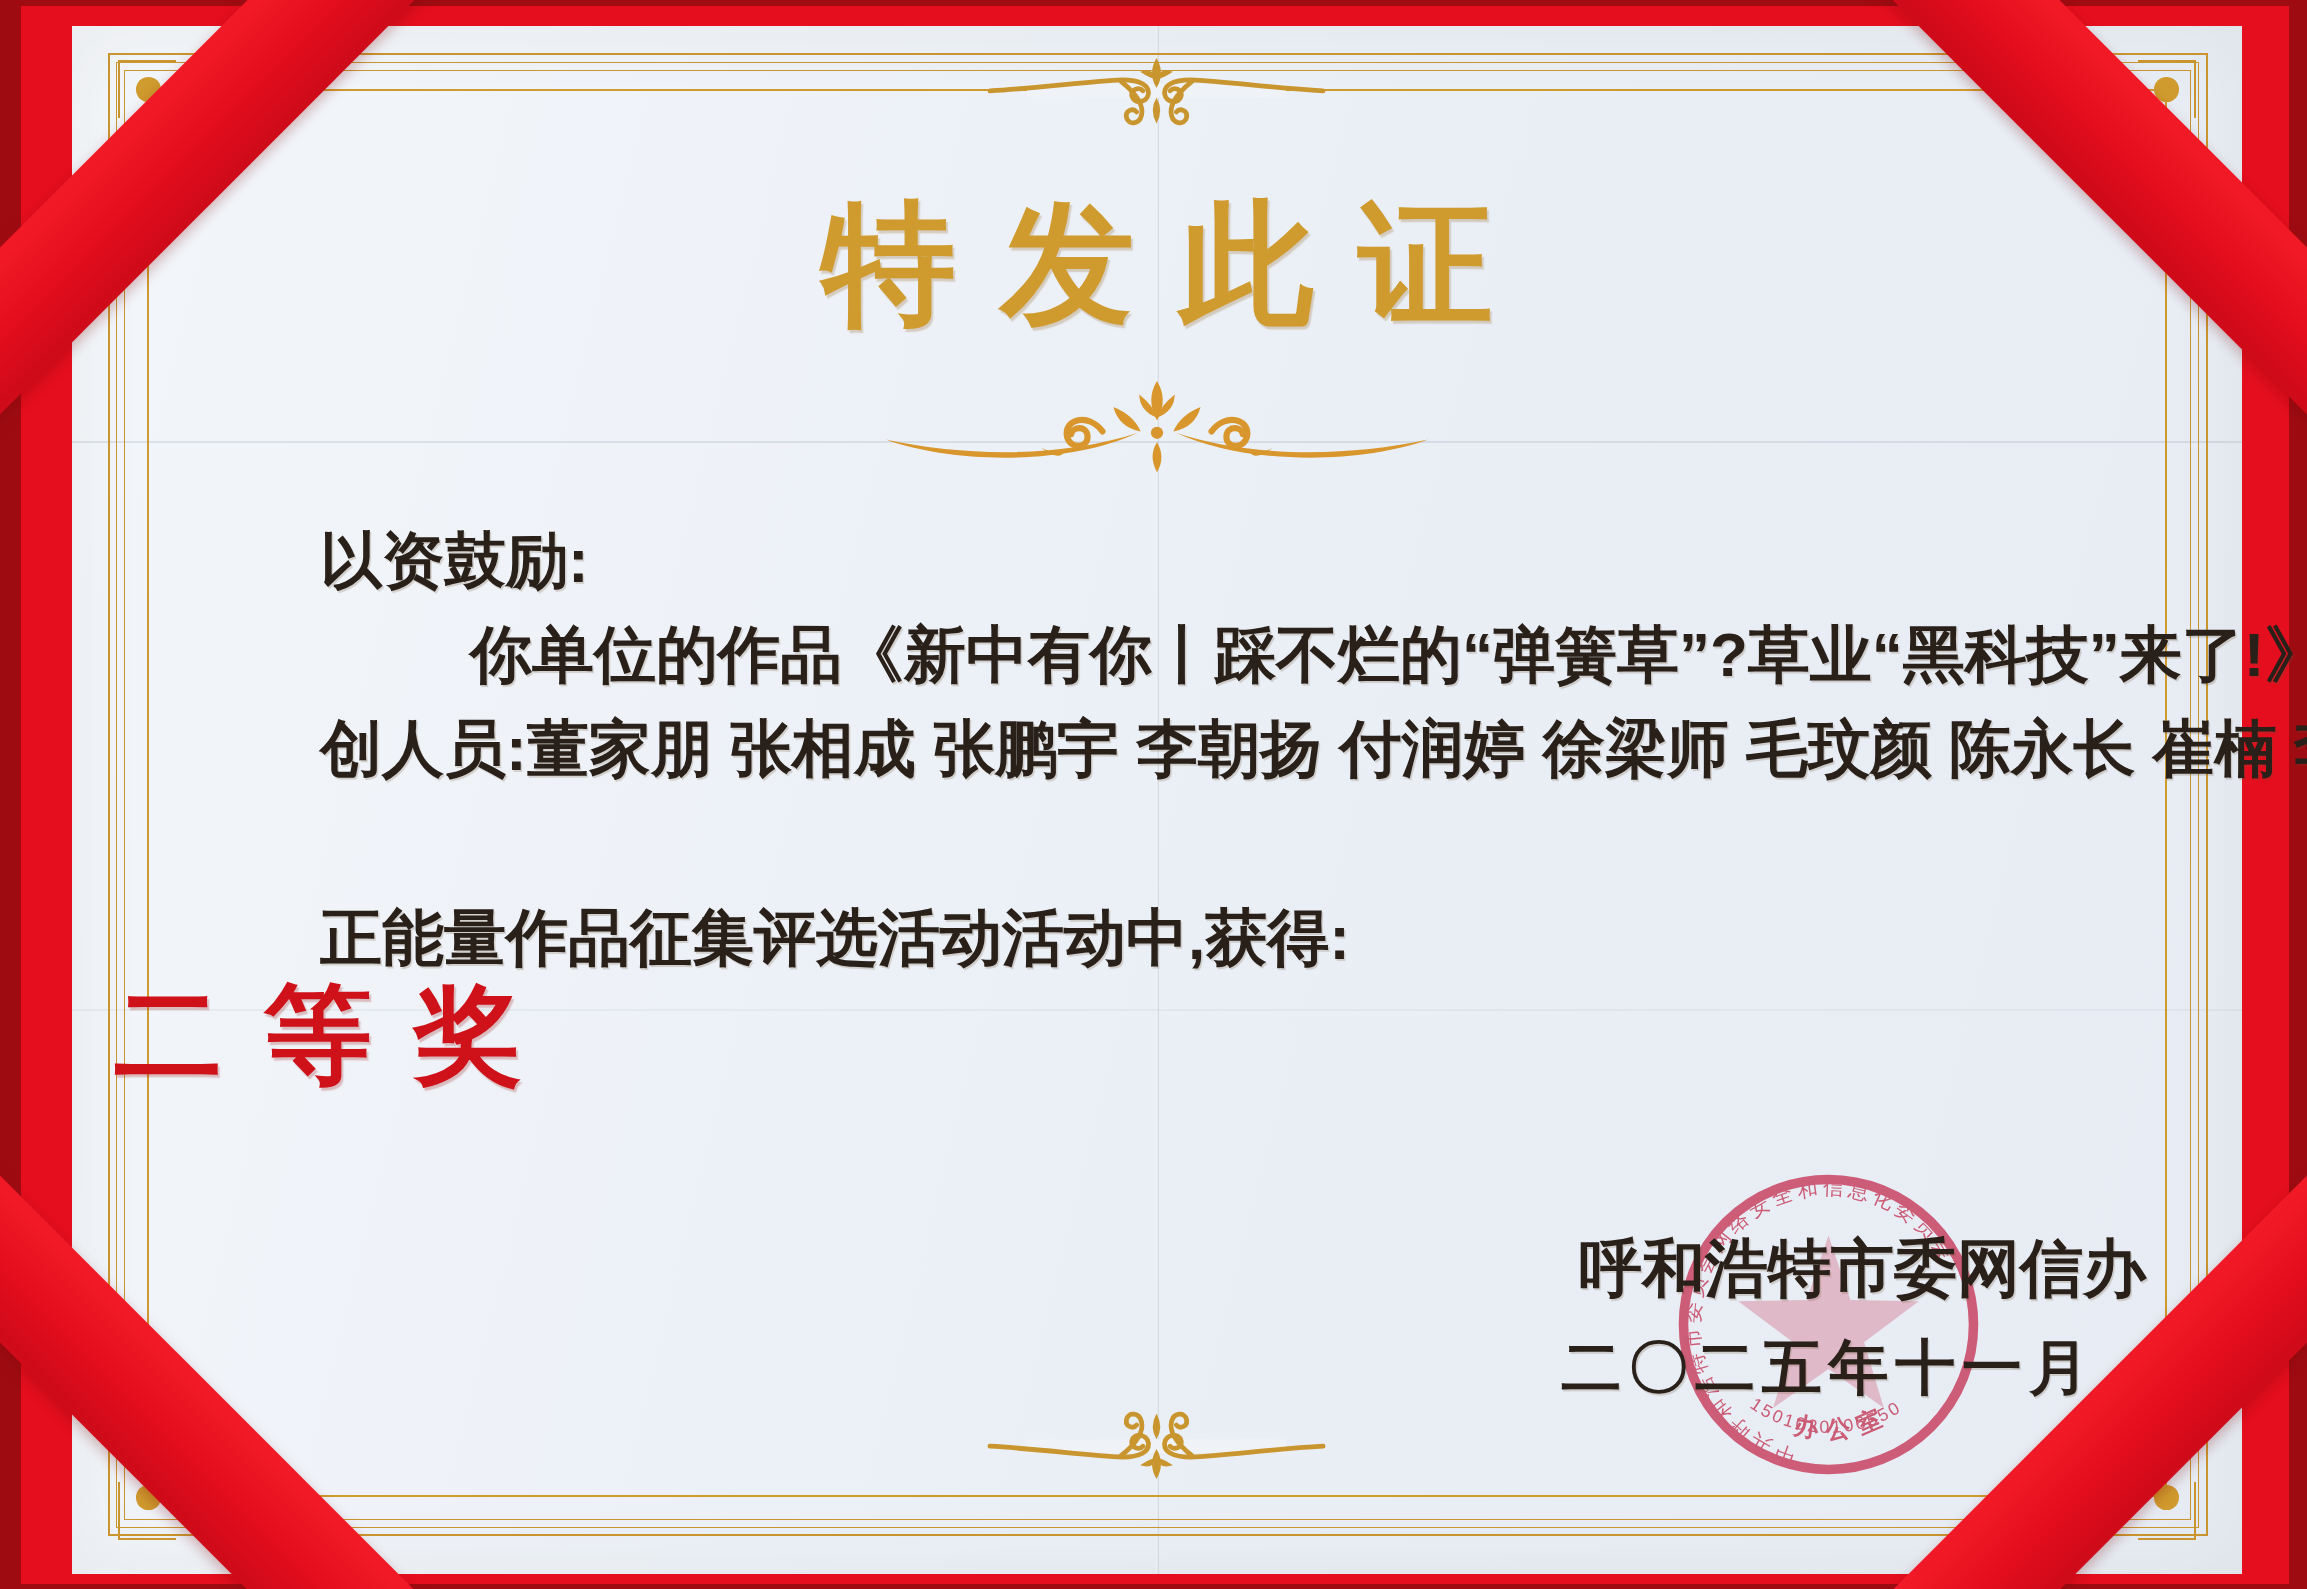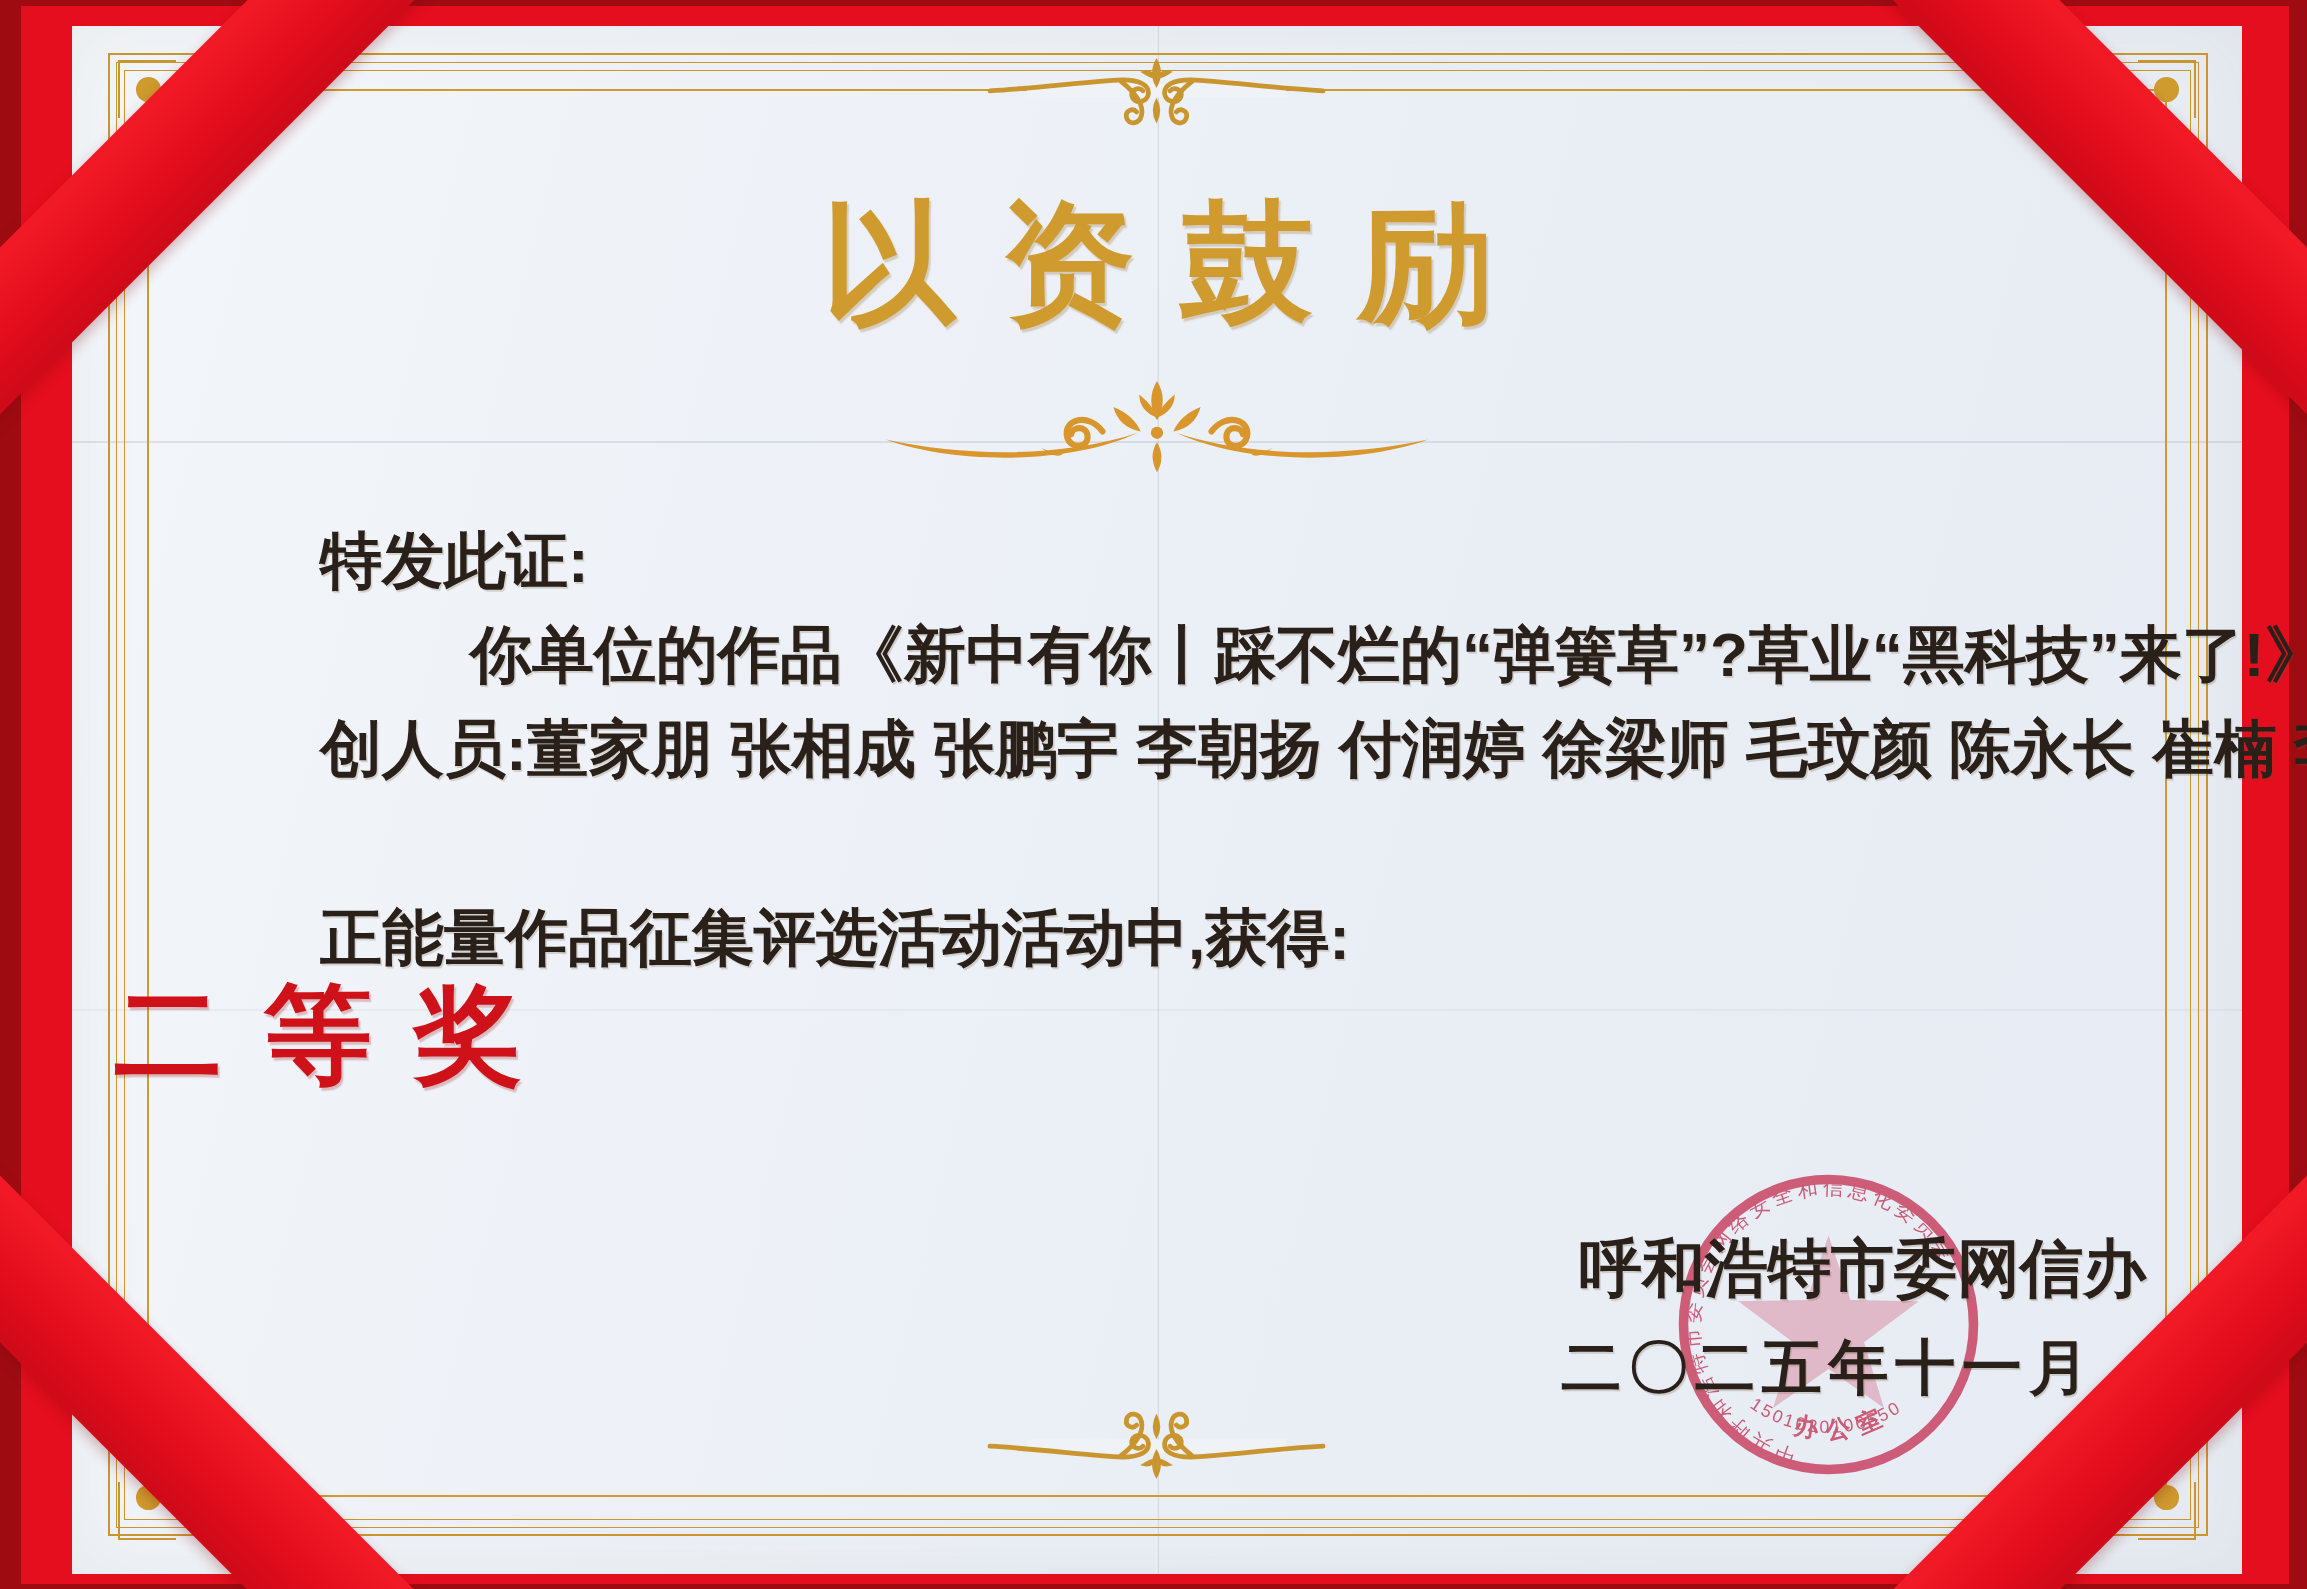--- a/index.html
+++ b/index.html
@@ -94,40 +94,40 @@
       </g>
       <use href="#bf2" transform="translate(520,0) scale(-1,1)"></use>
       <g fill="#c9952f">
         <path d="M260,26 q13,22 0,44 q-13,-22 0,-44"></path>
         <path d="M236,46 q18,12 24,10 q-4,-16 -24,-10"></path>
         <path d="M284,46 q-18,12 -24,10 q4,-16 24,-10"></path>
         <path d="M260,84 q11,18 0,38 q-11,-20 0,-38"></path>
       </g>
     </svg>
 
-    <div class="title">以资鼓励</div>
+    <div class="title">特发此证</div>
 
     <svg class="flourish" style="left:798px;top:340px" width="574" height="109" viewBox="0 0 840 160">
       <g id="tf1">
         <path fill="#d8962c" d="M22,108 C150,136 290,132 392,98 C290,146 120,144 22,108 Z"></path>
         <path fill="none" stroke="#d8962c" stroke-width="9" stroke-linecap="round" d="M340,96 c-20,-28 -58,-18 -52,8 c5,19 32,17 30,-2 c-2,-15 -22,-13 -24,-2"></path>
         <path fill="#d8962c" d="M356,60 q30,12 40,36 q-32,-6 -40,-36"></path>
         <path fill="#d8962c" d="M250,120 q20,10 34,6 q-8,14 -34,-6"></path>
       </g>
       <use href="#tf1" transform="translate(840,0) scale(-1,1)"></use>
       <g fill="#d8962c">
         <path d="M420,22 q17,28 0,58 q-17,-30 0,-58"></path>
         <path d="M394,42 q22,18 26,34 q-26,-10 -26,-34"></path>
         <path d="M446,42 q-22,18 -26,34 q26,-10 26,-34"></path>
         <circle cx="420" cy="98" r="9"></circle>
         <path d="M420,112 q13,22 0,44 q-13,-24 0,-44"></path>
       </g>
     </svg>
 
-    <div class="txt" style="top:502px;left:248px">特发此证:</div>
+    <div class="txt" style="top:502px;left:248px">以资鼓励:</div>
     <div class="txt bline" style="top:596px;left:398px">你单位的作品《新中有你丨踩不烂的“弹簧草”?草业“黑科技”来了!》(主</div>
     <div class="txt bline" style="top:690px;left:248px">创人员:董家朋 张相成 张鹏宇 李朝扬 付润婷 徐梁师 毛玟颜 陈永长 崔楠 李</div>
     <div class="txt bline" style="top:879px;left:248px">正能量作品征集评选活动活动中,获得:</div>
 
     <div class="award">二等奖</div>
 
 
     <svg class="seal" viewBox="0 0 560 560">
       <circle cx="280" cy="280" r="212" fill="none" stroke="#e05672" stroke-width="14"></circle>
       <g fill="#ec8fa3" opacity="0.55">

